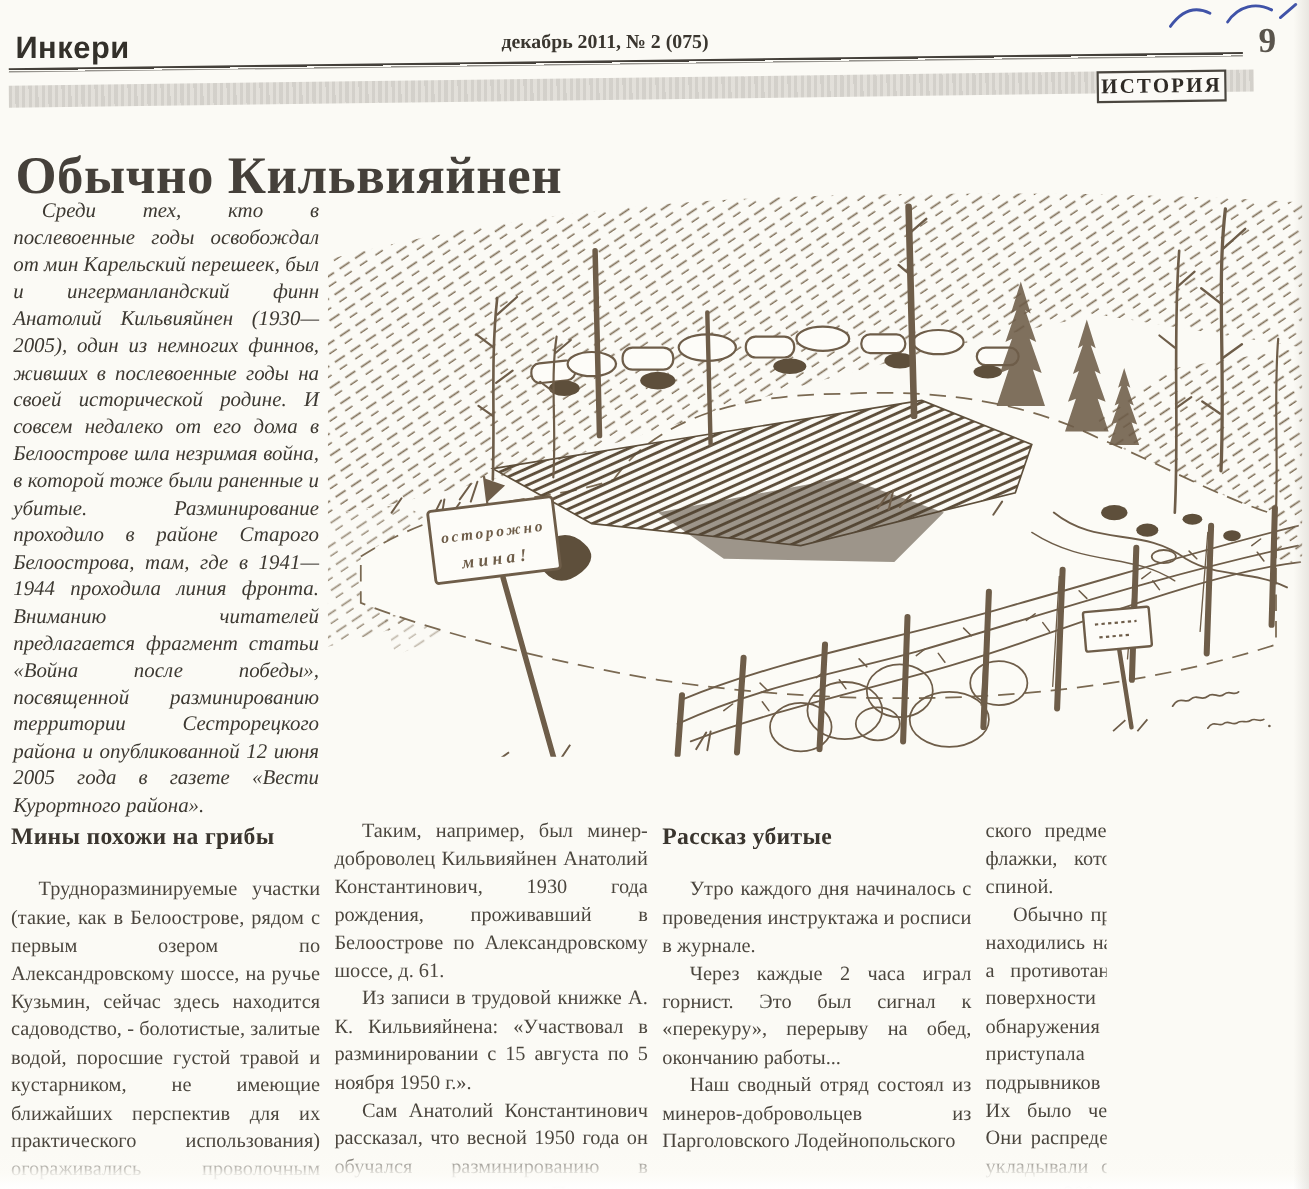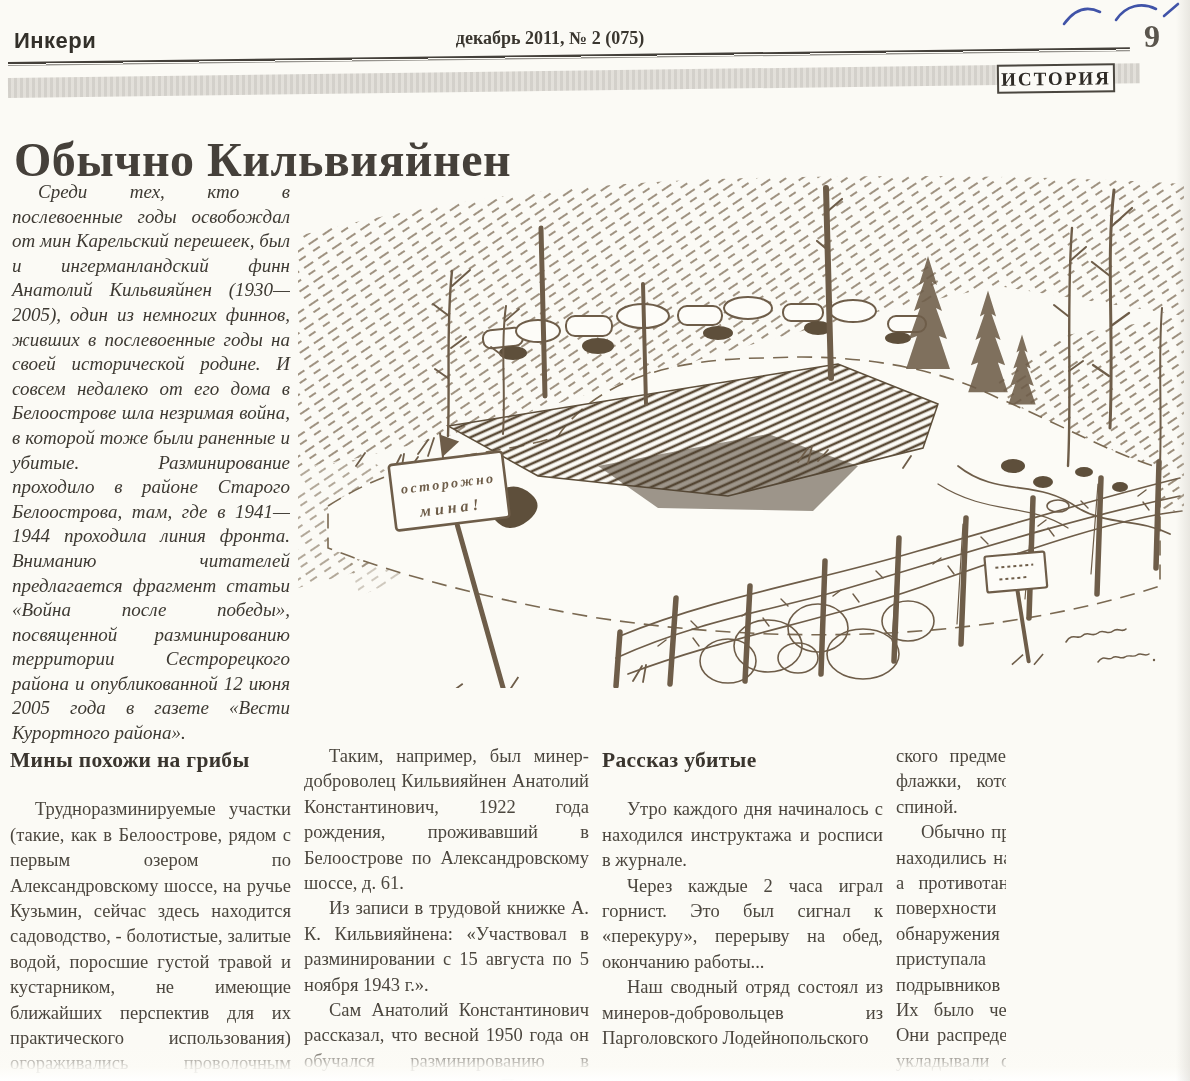--- a/index.html
+++ b/index.html
@@ -6,21 +6,21 @@
   body{
     width:1190px;height:1081px;position:relative;overflow:hidden;
     background:#fbfaf5;
     font-family:"Liberation Serif", serif;
     color:#4b463e;
   }
   
   .masthead{
     position:absolute;left:14px;top:28px;
     font-family:"Liberation Sans", sans-serif;
-    font-weight:bold;font-size:22px;color:#33302a;letter-spacing:.5px;
+    font-weight:bold;font-size:28px;color:#33302a;letter-spacing:.5px;
   }
   .issue-line{
     position:absolute;left:0;right:90px;top:28px;text-align:center;
     font-weight:bold;font-size:18px;color:#3a362f;
   }
   .page-number{
     position:absolute;right:30px;top:18px;
     font-size:32px;color:#5a554d;font-weight:bold;
   }
   .header-rule{
@@ -235,28 +235,28 @@
 
 <div class="bottom">
 
   <div class="col col-1">
     <h3>Мины похожи на грибы</h3>
     <p>Трудноразминируемые участки (такие, как в Белоострове, рядом с первым озером по Александровскому шоссе, на ручье Кузьмин, сейчас здесь находится садоводство, - болотистые, залитые водой, поросшие густой травой и кустарником, не имеющие ближайших перспектив для их практического использования) огораживались проволочным забором в три нити, через каждые 100-150 м ставился знак «Мины».</p>
 
   </div>
 
   <div class="col col-2">
-    <p>Таким, например, был минер-доброволец Кильвияйнен Анатолий Константинович, 1922 года рождения, проживавший в Белоострове по Александровскому шоссе, д. 61.</p>
-    <p>Из записи в трудовой книжке А. К. Кильвияйнена: «Участвовал в разминировании с 15 августа по 5 ноября 1943 г.».</p>
+    <p>Таким, например, был минер-доброволец Кильвияйнен Анатолий Константинович, 1930 года рождения, проживавший в Белоострове по Александровскому шоссе, д. 61.</p>
+    <p>Из записи в трудовой книжке А. К. Кильвияйнена: «Участвовал в разминировании с 15 августа по 5 ноября 1950 г.».</p>
     <p>Сам Анатолий Константинович рассказал, что весной 1950 года он обучался разминированию в военкомате поселка Парголово. Занятия проходили два раза в неделю с отрывом от производства</p>
   </div>
 
   <div class="col col-3">
     <h3>Рассказ убитые</h3>
-    <p>Утро каждого дня начиналось с находился инструктажа и росписи в журнале.</p>
+    <p>Утро каждого дня начиналось с проведения инструктажа и росписи в журнале.</p>
     <p>Через каждые 2 часа играл горнист. Это был сигнал к «перекуру», перерыву на обед, окончанию работы...</p>
     <p>Наш сводный отряд состоял из минеров-добровольцев из Парголовского  Лодейнопольского</p>
   </div>
 
   <div class="col col-4">
     <p class="no-indent">ского предмета, рядом втыкались флажки, которые тоже были за спиной.</p>
     <p>Обычно противопехотные мины находились на глубине около 1 см, а противотанковые - 3-5 см от поверхности земли. После обнаружения к уничтожению мин приступала команда минеров-подрывников из нашего же отряда. Их было четыре-шесть человек. Они распределялись по полосам и укладывали сверху на найденные мины 200-граммовые толовые шашки. В отверстия толовых шашек вставлялся снаряженный детонатор, к нему</p>
   </div>
 
 </div>

